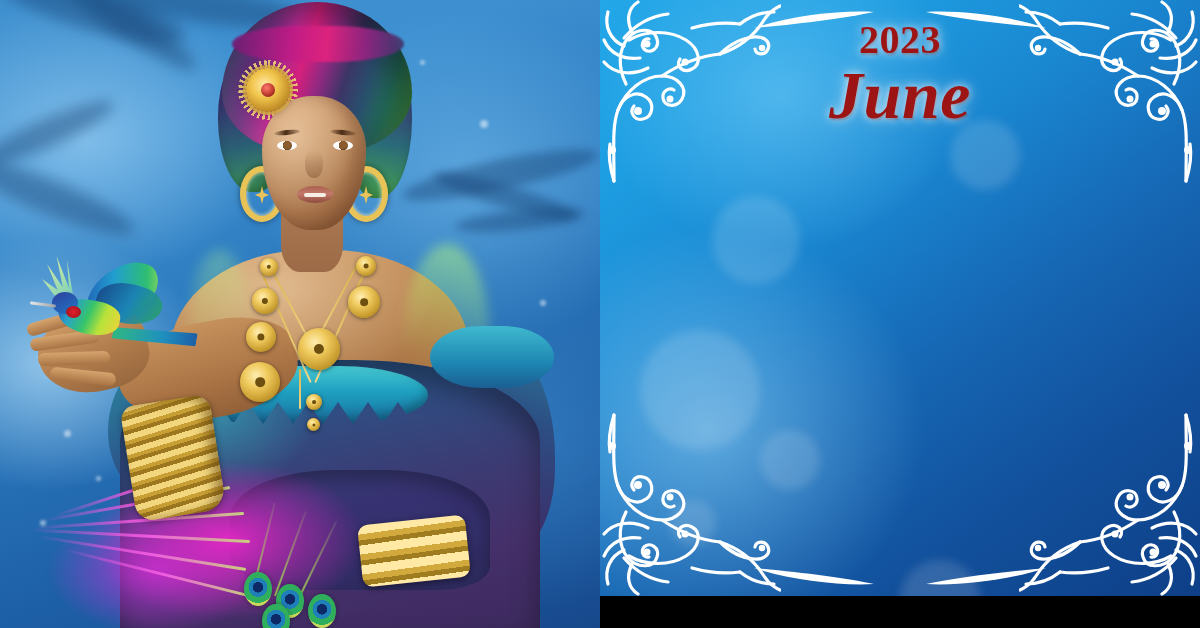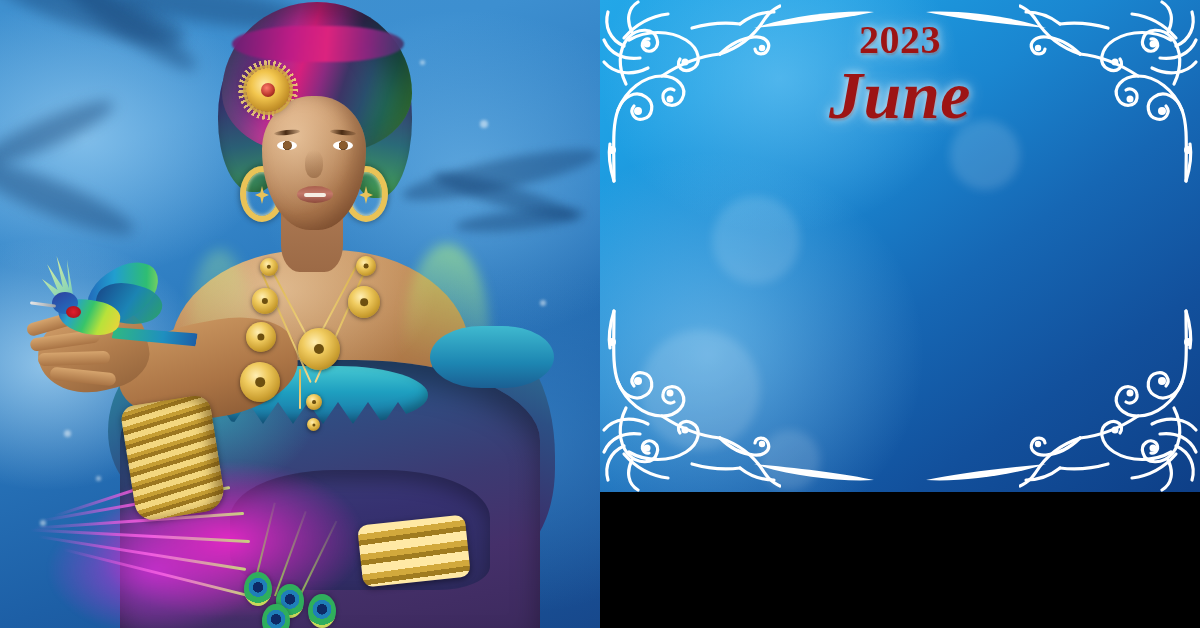--- a/index.html
+++ b/index.html
@@ -276,21 +276,21 @@
     background:radial-gradient(circle at 50% 45%, #0d2a66 0 22%, #1f7fb8 23% 40%, #2fae5c 41% 66%, #c9d85a 67% 100%);
     box-shadow:0 0 5px rgba(0,0,0,.35); z-index:9;
   }
   .quill{
     position:absolute; width:2px; height:90px; transform-origin:bottom center;
     background:linear-gradient(180deg,rgba(190,220,120,.1),#9ec65a); z-index:8;
   }
 
   
   .text-panel{
-    position:relative; width:600px; height:492px; overflow:hidden;
+    position:relative; width:600px; height:596px; overflow:hidden;
     background:
       radial-gradient(ellipse 260px 220px at 30% 16%, rgba(120,205,248,.55), rgba(120,205,248,0) 70%),
       radial-gradient(ellipse 300px 280px at 18% 72%, rgba(150,215,250,.55), rgba(150,215,250,0) 72%),
       linear-gradient(145deg,#23a7e8 0%,#1e9ee2 18%,#1a86d0 38%,#1667b4 58%,#12509c 78%,#0e3f87 100%);
   }
   .bokeh{ position:absolute; border-radius:50%; background:rgba(255,255,255,.14); filter:blur(5px); }
 
   .title-year, .title-month{
     position:absolute; width:100%; text-align:center;
     color:#9d1414; font-weight:bold; letter-spacing:.5px;

